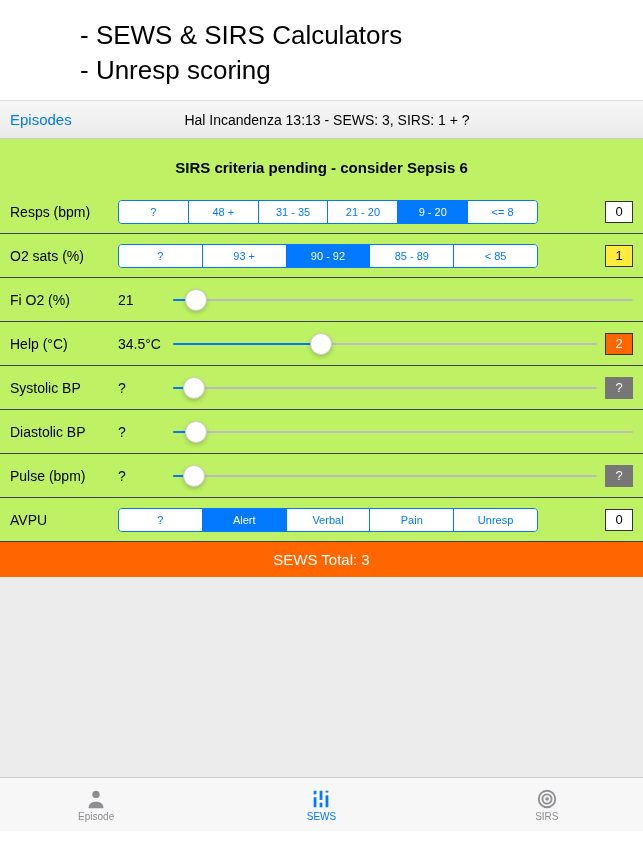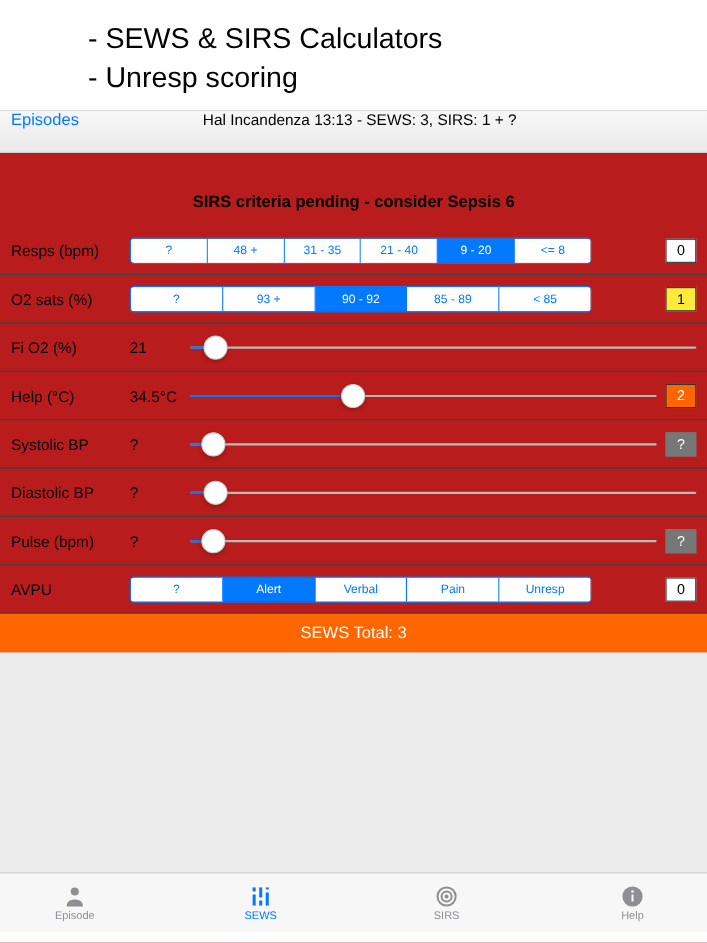--- a/index.html
+++ b/index.html
@@ -1,23 +1,23 @@
 <!DOCTYPE html>
 <html><head>
 <meta charset="utf-8">
 <style>
 * { box-sizing: border-box; margin: 0; padding: 0; }
 body { font-family: -apple-system, "Helvetica Neue", Arial, sans-serif; background: #fff; width: 643px; }
 .promo { padding: 18px 0 12px 80px; }
 .promo div { font-size: 26px; font-weight: 400; color: #000; line-height: 1.35; }
 .app { background: #f2f2f2; border-top: 1px solid #ddd; }
-.navbar { background: linear-gradient(#f7f7f7,#eaeaea); border-bottom: 1px solid #ccc; height: 38px; display: flex; padding: 0 10px; position: relative; }
+.navbar { background: linear-gradient(#f7f7f7,#eaeaea); border-bottom: 1px solid #ccc; height: 38px; display: flex; align-items: center; padding: 0 10px; position: relative; }
 .nav-back { color: #0279ff; font-size: 15px; cursor: pointer; }
 .nav-title { position: absolute; left: 11px; right: 0; text-align: center; font-size: 14px; font-weight: 400; color: #000; pointer-events: none; }
-.content { background: #b91c1c; padding-top: 32px; }
+.content { background: #bef264; padding-top: 16px; }
 .alert { text-align: center; font-size: 15px; font-weight: 600; padding: 4px 0 14px; }
 .row { display: flex; align-items: center; height: 44px; padding: 0 10px; border-bottom: 1px solid #404040; }
 .row:first-of-type { border-top: 1px solid #e5e5e5; }
 .label { width: 108px; font-size: 14px; color: #000; }
 .value { width: 55px; font-size: 14px; color: #000; }
 .control { flex: 1; display: flex; align-items: center; }
 .score { width: 28px; height: 22px; border: 1px solid #333; text-align: center; line-height: 20px; font-size: 13px; margin-left: 8px; }
 .score.white { background: #fff; color: #000; }
 .score.yellow { background: #ffeb3b; color: #000; }
 .score.orange { background: #ff6600; color: #fff; }
@@ -54,21 +54,21 @@
   <div class="content">
     <div class="alert">SIRS criteria pending - consider Sepsis 6</div>
 
     <div class="row">
       <div class="label">Resps (bpm)</div>
       <div class="control">
           <div class="seg">
             <div class="seg-btn">?</div>
             <div class="seg-btn">48 +</div>
             <div class="seg-btn">31 - 35</div>
-            <div class="seg-btn">21 - 40</div>
+            <div class="seg-btn">21 - 20</div>
             <div class="seg-btn sel">9 - 20</div>
             <div class="seg-btn">&lt;= 8</div>
           </div>
         </div>
       <div class="score white">0</div>
     </div>
 
     <div class="row">
       <div class="label">O2 sats (%)</div>
       <div class="control">
@@ -184,22 +184,14 @@
       <span>SEWS</span>
     </div>
     <div class="tab">
       <svg viewBox="0 0 24 24" fill="none" stroke="currentColor" stroke-width="2">
           <circle cx="12" cy="12" r="9"></circle>
           <circle cx="12" cy="12" r="5"></circle>
           <circle cx="12" cy="12" r="1" fill="currentColor"></circle>
         </svg>
       <span>SIRS</span>
     </div>
-    <div class="tab">
-      <svg viewBox="0 0 24 24" fill="currentColor">
-          <circle cx="12" cy="12" r="10"></circle>
-          <rect x="11" y="10" width="2" height="7" fill="#f7f7f7"></rect>
-          <circle cx="12" cy="7" r="1.3" fill="#f7f7f7"></circle>
-        </svg>
-      <span>Help</span>
-    </div>
   </div>
 </div>
 
 </body></html>

